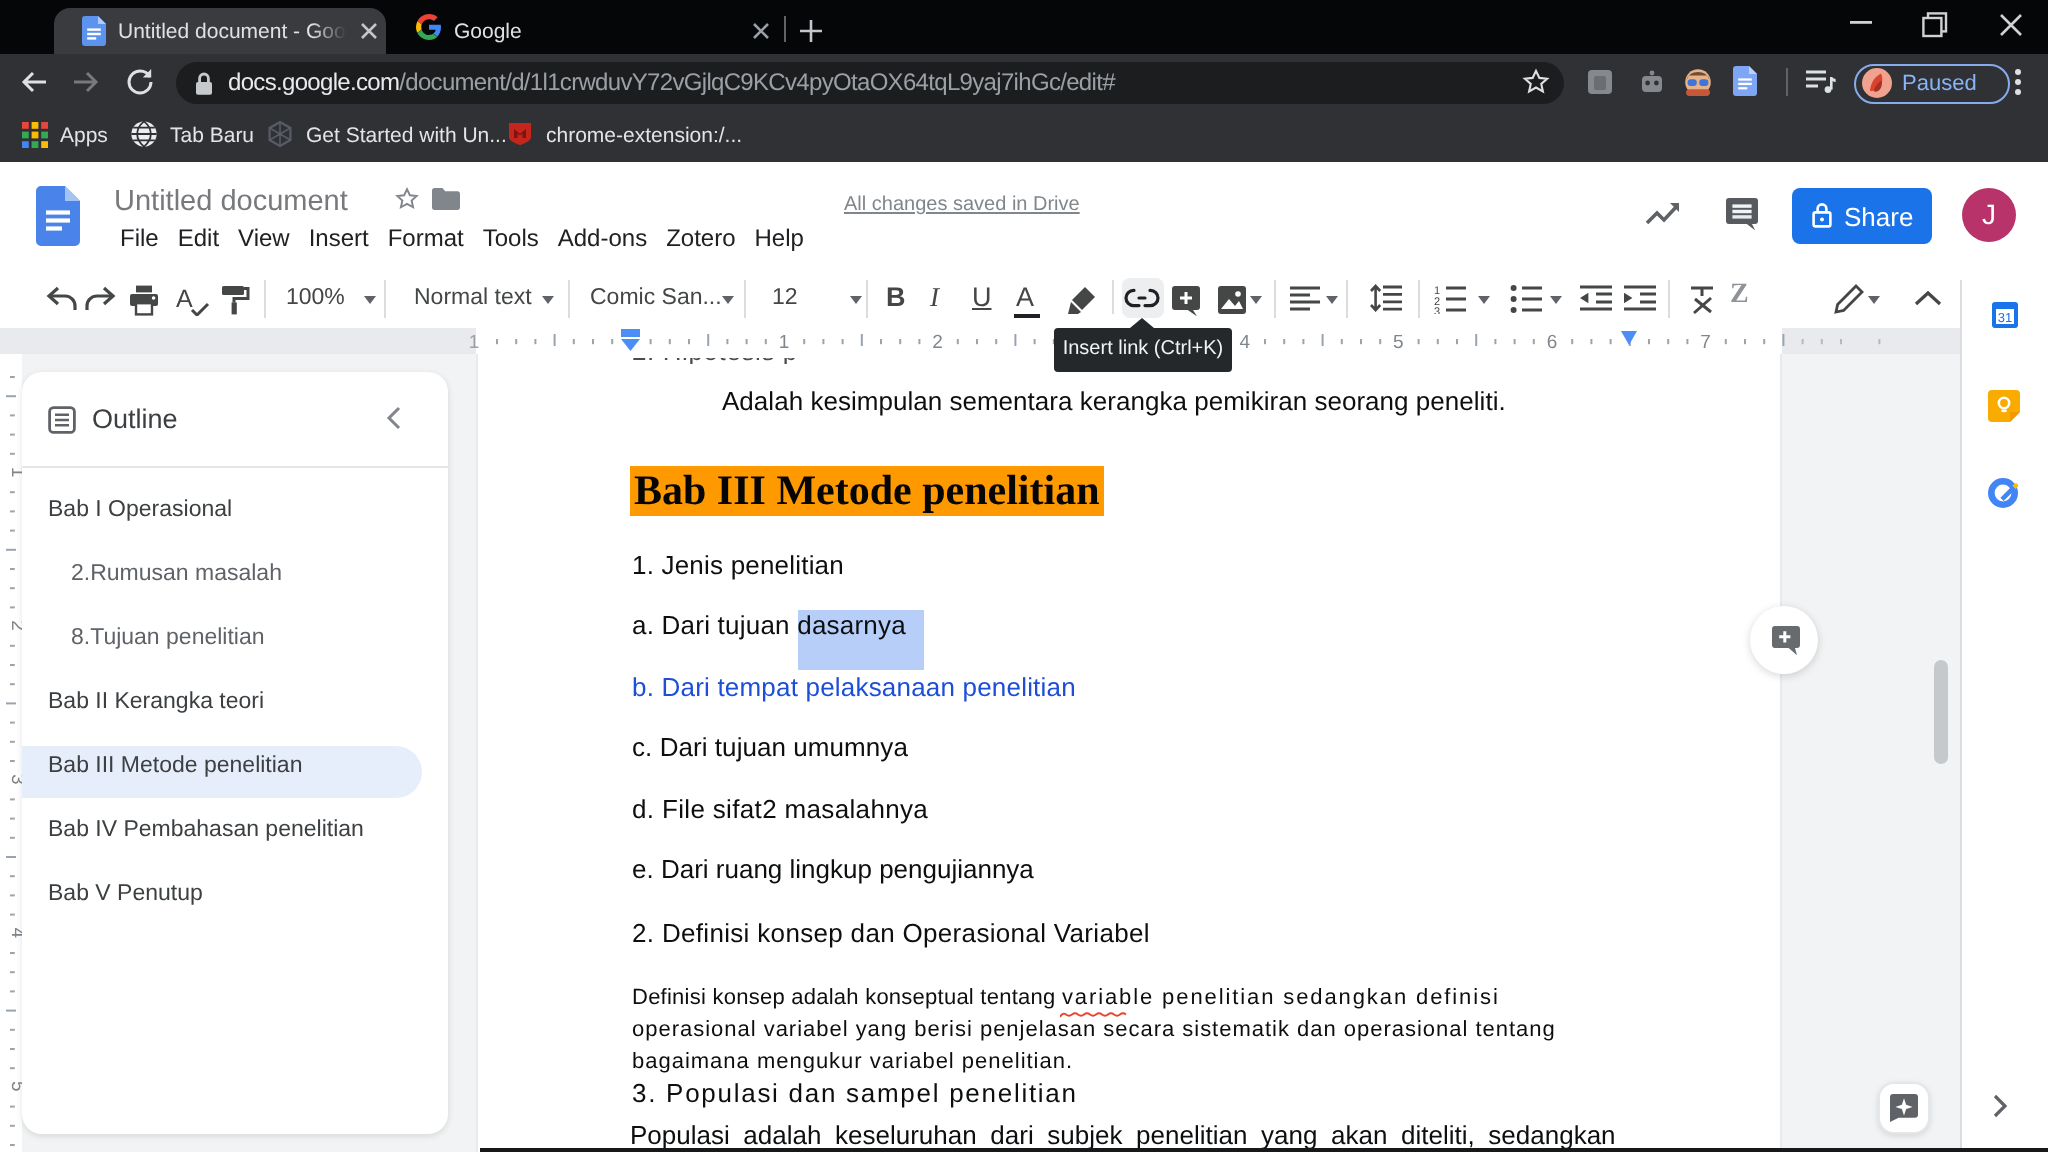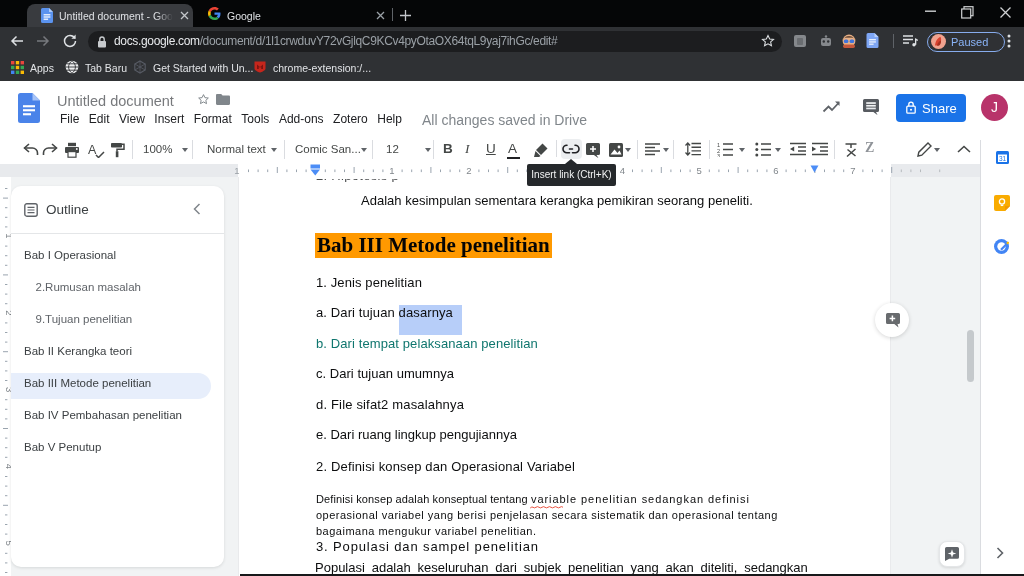--- a/index.html
+++ b/index.html
@@ -170,21 +170,21 @@
     <span>File</span>
         <span>Edit</span>
         <span>View</span>
         <span>Insert</span>
         <span>Format</span>
         <span>Tools</span>
         <span>Add-ons</span>
         <span>Zotero</span>
         <span>Help</span>
   </div>
-  <div class="abs" style="left:422px;top:113px;font-size:14px;line-height:14px;color:#80868b;">All changes saved in Drive</div>
+  <div class="abs" style="left:422px;top:96px;font-size:10px;line-height:14px;color:#80868b;text-decoration:underline">All changes saved in Drive</div>
   <svg class="ic" style="left:822px;top:99px" width="20" height="16" viewBox="0 0 20 16">
         <path d="M1.5 12.5l5-5 3.5 3.5 7-7.5" stroke="#5f6368" stroke-width="1.8" fill="none"></path>
         <path d="M13 2.5h4.5V7z" fill="#5f6368"></path>
       </svg>
   <svg class="ic" style="left:863px;top:99px" width="16" height="16" viewBox="0 0 16 16">
         <path d="M0 1.5A1.5 1.5 0 0 1 1.5 0h13A1.5 1.5 0 0 1 16 1.5v10a1.5 1.5 0 0 1-1.5 1.5H13l1.6 3.2L10.4 13H1.5A1.5 1.5 0 0 1 0 11.5z" fill="#575b60"></path>
         <rect x="3.2" y="3.2" width="9.6" height="1.7" fill="#f2f3f4"></rect>
         <rect x="3.2" y="5.9" width="9.6" height="1.7" fill="#f2f3f4"></rect>
         <rect x="3.2" y="8.6" width="9.6" height="1.7" fill="#e8eaed"></rect>
       </svg>
@@ -397,21 +397,21 @@
 <div class="abs" style="left:316px;top:178.5px;width:120px;height:3.5px;overflow:hidden">
       <div style="margin-top:-10.5px;font-size:13px;letter-spacing:0.3px;color:#4a4c4e">2. Hipotesis p</div>
     </div>
 <div class="abs" style="left:316px;top:192.7px;font-size:13px;line-height:16px;letter-spacing:0.014px;color:#0d0e0f;white-space:nowrap;margin-left:45px;">Adalah kesimpulan sementara kerangka pemikiran seorang peneliti.</div>
 <div class="abs" style="left:315px;top:233px;height:25px;background:#ff9900">
       <div style="font-family:'Liberation Serif',serif;font-weight:bold;font-size:21px;line-height:25px;color:#050505;padding:0 2px;white-space:nowrap">Bab III Metode penelitian</div>
     </div>
 <div class="abs" style="left:316px;top:274.7px;font-size:13px;line-height:16px;letter-spacing:0.1px;color:#0d0e0f;white-space:nowrap;">1. Jenis penelitian</div>
 <div class="abs" style="left:398.5px;top:304.7px;width:63.5px;height:30.6px;background:#b7cef9"></div>
 <div class="abs" style="left:316px;top:305.2px;font-size:13px;line-height:16px;letter-spacing:0.111px;color:#0d0e0f;white-space:nowrap;">a. Dari tujuan dasarnya</div>
-<div class="abs" style="left:316px;top:335.7px;font-size:13px;line-height:16px;letter-spacing:0.099px;color:#0f766e;white-space:nowrap;">b. Dari tempat pelaksanaan penelitian</div>
+<div class="abs" style="left:316px;top:335.7px;font-size:13px;line-height:16px;letter-spacing:0.099px;color:#1d4ed8;white-space:nowrap;">b. Dari tempat pelaksanaan penelitian</div>
 <div class="abs" style="left:316px;top:366.2px;font-size:13px;line-height:16px;letter-spacing:0.031px;color:#0d0e0f;white-space:nowrap;">c. Dari tujuan umumnya</div>
 <div class="abs" style="left:316px;top:396.7px;font-size:13px;line-height:16px;letter-spacing:0.171px;color:#0d0e0f;white-space:nowrap;">d. File sifat2 masalahnya</div>
 <div class="abs" style="left:316px;top:427.2px;font-size:13px;line-height:16px;letter-spacing:0.0px;color:#0d0e0f;white-space:nowrap;">e. Dari ruang lingkup pengujiannya</div>
 <div class="abs" style="left:316px;top:458.7px;font-size:13px;line-height:16px;letter-spacing:0.162px;color:#0d0e0f;white-space:nowrap;">2. Definisi konsep dan Operasional Variabel</div>
 <div class="abs" style="left:316px;top:491.3px;font-size:11px;line-height:16px;color:#0d0e0f;white-space:nowrap"><span style="letter-spacing:0.123px">Definisi konsep adalah konseptual tentang </span><span style="letter-spacing:0.949px">variable penelitian sedangkan definisi</span></div>
 <div class="abs" style="left:316px;top:523.3px;font-size:11px;line-height:16px;letter-spacing:0.496px;color:#0d0e0f;white-space:nowrap">bagaimana mengukur variabel penelitian.</div>
 <div class="abs" style="left:316px;top:507.3px;font-size:11px;line-height:16px;letter-spacing:0.491px;color:#0d0e0f;white-space:nowrap">operasional variabel yang berisi penjelasan secara sistematik dan operasional tentang</div>
 <div class="abs" style="left:316px;top:539.3px;font-size:13px;line-height:16px;letter-spacing:0.862px;color:#0d0e0f;white-space:nowrap">3. Populasi dan sampel penelitian</div>
 <svg class="ic" style="left:530px;top:505.8px" width="34" height="3" viewBox="0 0 34 3">
       <path d="M0 2.5 Q 1.5 0 3 1.25 T 6 1.25 T 9 1.25 T 12 1.25 T 15 1.25 T 18 1.25 T 21 1.25 T 24 1.25 T 27 1.25 T 30 1.25 T 33 1.25" fill="none" stroke="#e8432f" stroke-width="0.9"></path>
@@ -502,20 +502,20 @@
       <path d="M3.5 4.4h7M3.5 7h7M3.5 9.6h7" stroke="#5f6368" stroke-width="1.2"></path>
     </svg>
 <div class="abs" style="left:46px;top:202px;font-size:13.5px;line-height:16px;color:#3c4043">Outline</div>
 <svg class="ic" style="left:193px;top:203px" width="8" height="12" viewBox="0 0 8 12">
       <path d="M6.5 1l-5 5 5 5" stroke="#80868b" stroke-width="1.5" fill="none"></path>
     </svg>
 <div class="abs" style="left:11px;top:233px;width:213px;height:1px;background:#e4e6e8"></div>
 <div class="abs" style="left:11px;top:373px;width:200px;height:26px;background:#e7eefb;border-radius:0 13px 13px 0"></div>
 <div class="abs" style="left:24px;top:248.4px;font-size:11.5px;line-height:14px;color:#3c4043;white-space:nowrap">Bab I Operasional</div>
 <div class="abs" style="left:35.5px;top:280.4px;font-size:11.5px;line-height:14px;color:#5f6368;white-space:nowrap">2.Rumusan masalah</div>
-<div class="abs" style="left:35.5px;top:312.4px;font-size:11.5px;line-height:14px;color:#5f6368;white-space:nowrap">9.Tujuan penelitian</div>
+<div class="abs" style="left:35.5px;top:312.4px;font-size:11.5px;line-height:14px;color:#5f6368;white-space:nowrap">8.Tujuan penelitian</div>
 <div class="abs" style="left:24px;top:344.4px;font-size:11.5px;line-height:14px;color:#3c4043;white-space:nowrap">Bab II Kerangka teori</div>
 <div class="abs" style="left:24px;top:376.4px;font-size:11.5px;line-height:14px;color:#3c4043;white-space:nowrap">Bab III Metode penelitian</div>
 <div class="abs" style="left:24px;top:408.4px;font-size:11.5px;line-height:14px;color:#3c4043;white-space:nowrap">Bab IV Pembahasan penelitian</div>
 <div class="abs" style="left:24px;top:440.4px;font-size:11.5px;line-height:14px;color:#3c4043;white-space:nowrap">Bab V Penutup</div>
 
 <div class="abs" style="left:240px;top:573.5px;width:784px;height:2.5px;background:#17181a"></div>
 </div>
 
 </body></html>

